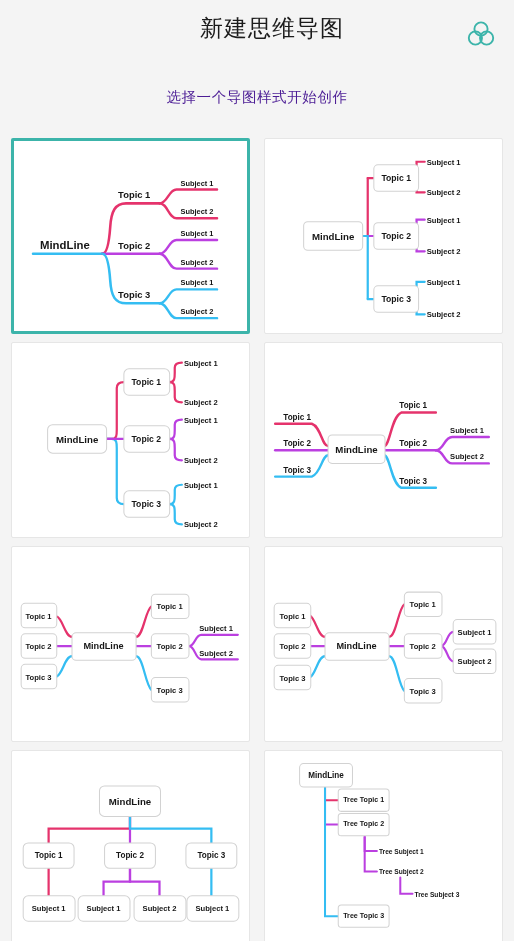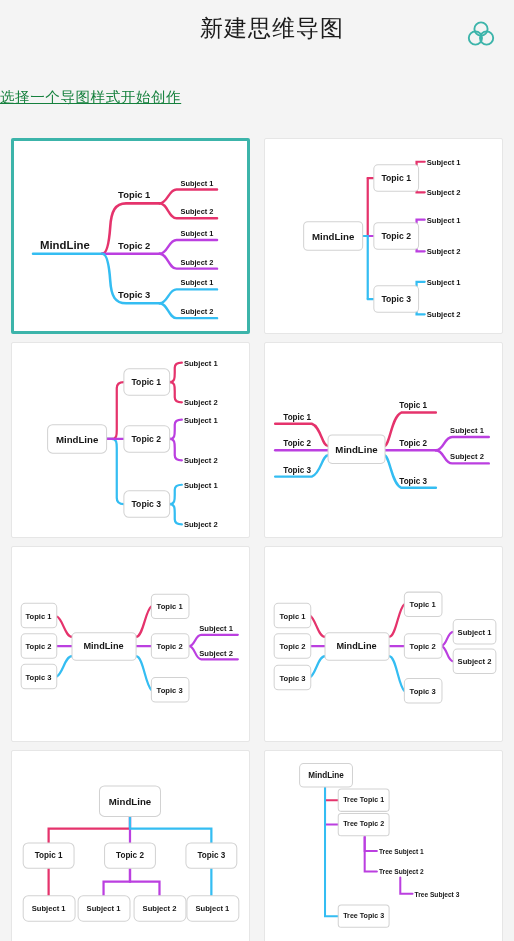--- a/index.html
+++ b/index.html
@@ -42,24 +42,24 @@
     right: 16px;
     top: 17px;
     width: 34px;
     height: 34px;
     cursor: pointer;
   }
   .subtitle {
     position: absolute;
     left: 0; right: 0;
     top: 88px;
+    text-align: center;
     font-size: 14.5px;
-    color: #15803d;
+    color: #4c1d95;
     letter-spacing: 0.6px;
-    text-decoration: underline;
   }
   
   .grid {
     position: absolute;
     top: 138px;
     left: 11px;
     width: 492px;
     display: grid;
     grid-template-columns: 239px 239px;
     column-gap: 14px;

